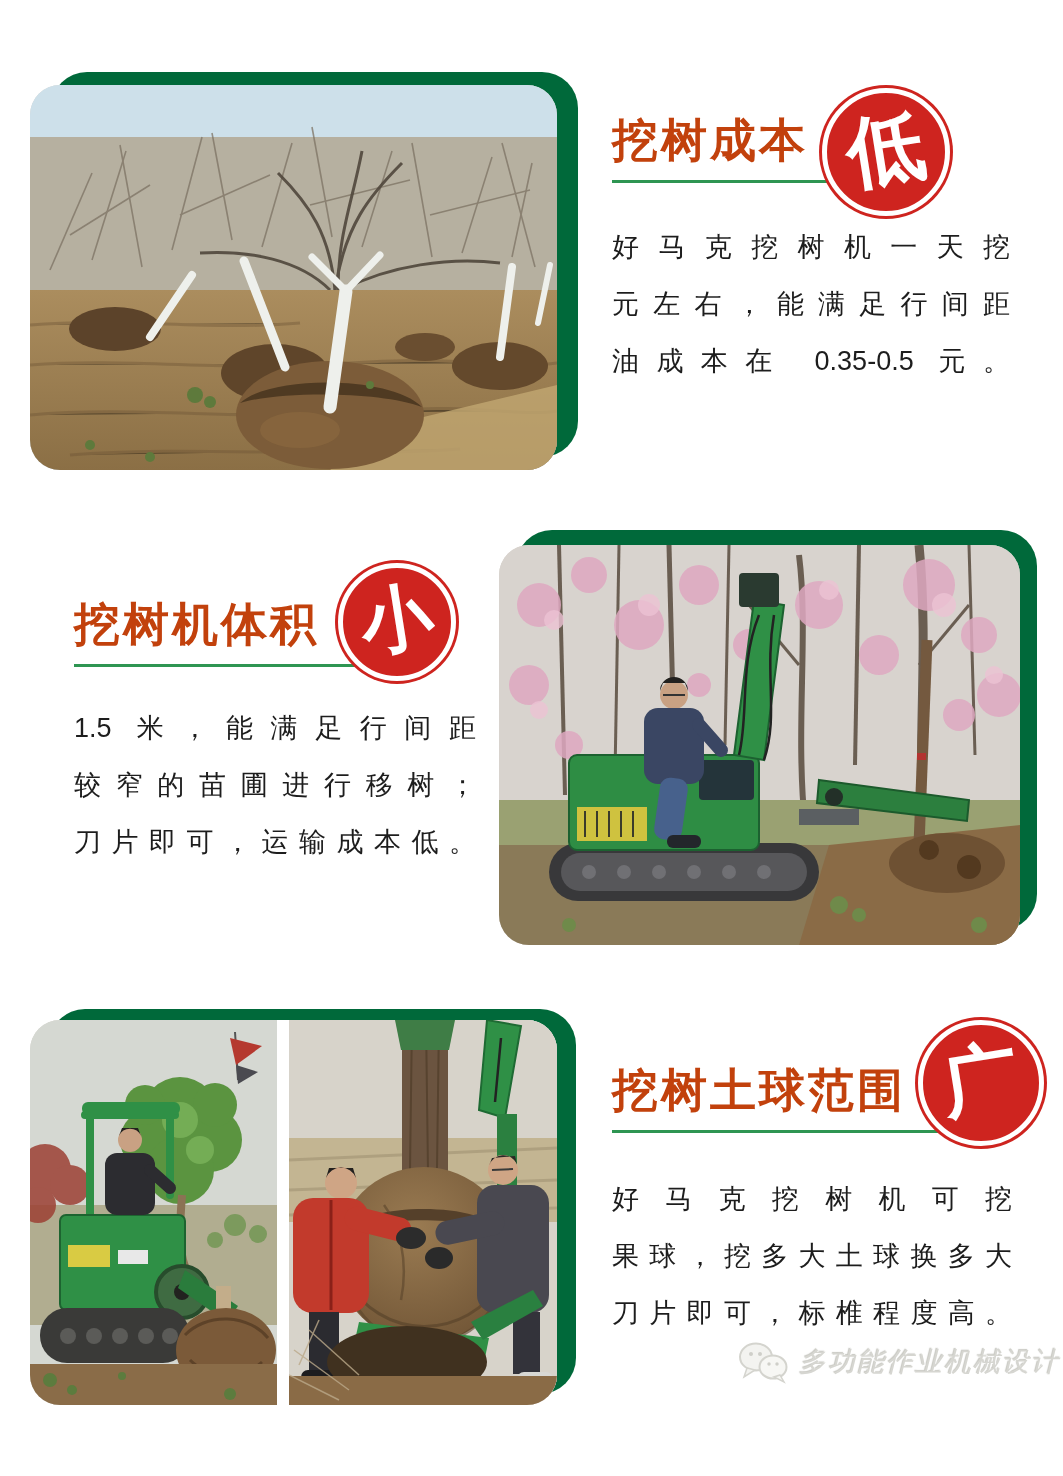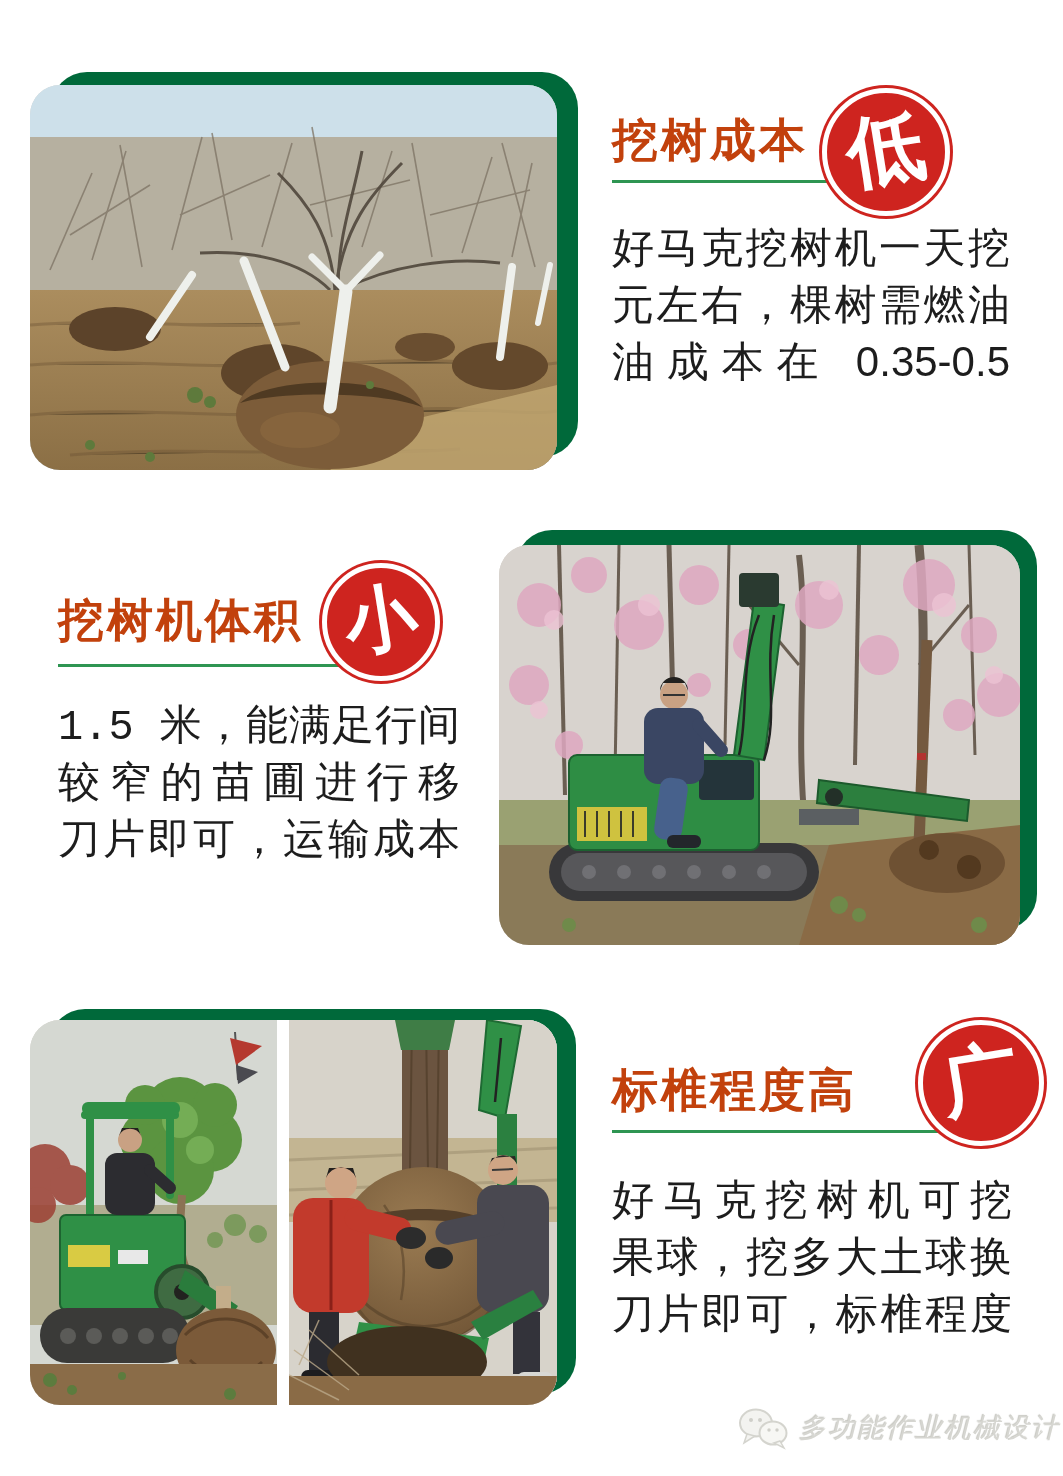--- a/index.html
+++ b/index.html
@@ -30,21 +30,21 @@
   .dual { position:absolute; inset:0; border-radius:30px; overflow:hidden;
           background:#ffffff; display:flex; gap:12px; }
   .dual .half { position:relative; height:100%; overflow:hidden; background:#d8d4cd; }
   .dual .half.left  { width:247px; }
   .dual .half.right { flex:1; }
   .dual .half svg { display:block; width:100%; height:100%; }
 
   
   .text-block { position:absolute; }
   #block1 { left:612px; top:114px;  width:398px; }
-  #block2 { left:58px;  top:598px;  width:402px;font-family:Liberation Mono, monospace; }
+  #block2 { left:74px;  top:598px;  width:402px; }
   #block3 { left:612px; top:1064px; width:400px; }
 
   .section-heading {
     font-size:46px; line-height:52px; font-weight:bold;
     color:#c2410c; letter-spacing:3px; white-space:nowrap;
   }
   .heading-underline { height:3px; background:#2e9552; margin-top:14px; }
   #block1 .heading-underline { width:298px; }
   #block2 .heading-underline { width:330px; }
   #block3 .heading-underline { width:332px; }
@@ -59,28 +59,28 @@
   #badge1 { left:210px; top:-26px; width:128px; height:128px; font-size:78px; }
   #badge2 { left:264px; top:-35px; width:118px; height:118px; font-size:72px; }
   #badge3 { left:306px; top:-44px; width:126px; height:126px; font-size:76px; }
   .badge span { transform:rotate(-9deg) translateY(-2px); display:block; }
 
   .body-text { color:#1d1d1d; }
   #block1 .body-text { margin-top:36px; }
   #block2 .body-text { margin-top:33px; }
   #block3 .body-text { margin-top:38px; }
   .body-line {
-    font-size:42px; line-height:57px; height:57px;
+    font-size:27px; line-height:57px; height:57px;
     text-align:justify; text-align-last:justify;
     -moz-text-align-last:justify; overflow:hidden;
   }
 
   
   .watermark {
-    position:absolute; left:736px; top:1404px; height:48px;
+    position:absolute; left:736px; top:1338px; height:48px;
     display:flex; align-items:center; gap:7px;
   }
   .watermark-text {
     font-size:27px; font-style:italic; letter-spacing:2px;
     color:#d6d6d1;
     text-shadow:1px 1px 1px #ffffff, -1px -1px 1px #c8c8c2;
     white-space:nowrap;
   }
 </style>
 </head>
@@ -163,21 +163,21 @@
   </div>
 
   <div class="text-block" id="block1">
     <div class="section-heading">挖树成本</div>
     <div class="heading-underline"></div>
     <div class="badge" id="badge1">
       <span>低</span>
     </div>
     <div class="body-text">
       <div class="body-line">好马克挖树机一天挖</div>
-      <div class="body-line">元左右，棵树需燃油</div>
+      <div class="body-line">元左右，能满足行间距</div>
       <div class="body-line">油成本在 0.35-0.5 元。</div>
     </div>
   </div>
 
   <div class="text-block" id="block2">
     <div class="section-heading">挖树机体积</div>
     <div class="heading-underline"></div>
     <div class="badge" id="badge2">
       <span>小</span>
     </div>
@@ -422,21 +422,21 @@
               <path d="M20,310 L70,355"></path>
               <path d="M0,355 L50,380"></path>
               <path d="M30,300 L10,345"></path>
           </g>
         </svg>
       </div>
     </div>
   </div>
 
   <div class="text-block" id="block3">
-    <div class="section-heading">标椎程度高</div>
+    <div class="section-heading">挖树土球范围</div>
     <div class="heading-underline"></div>
     <div class="badge" id="badge3">
       <span>广</span>
     </div>
     <div class="body-text">
       <div class="body-line">好马克挖树机可挖</div>
       <div class="body-line">果球，挖多大土球换多大</div>
       <div class="body-line">刀片即可，标椎程度高。</div>
     </div>
   </div>

